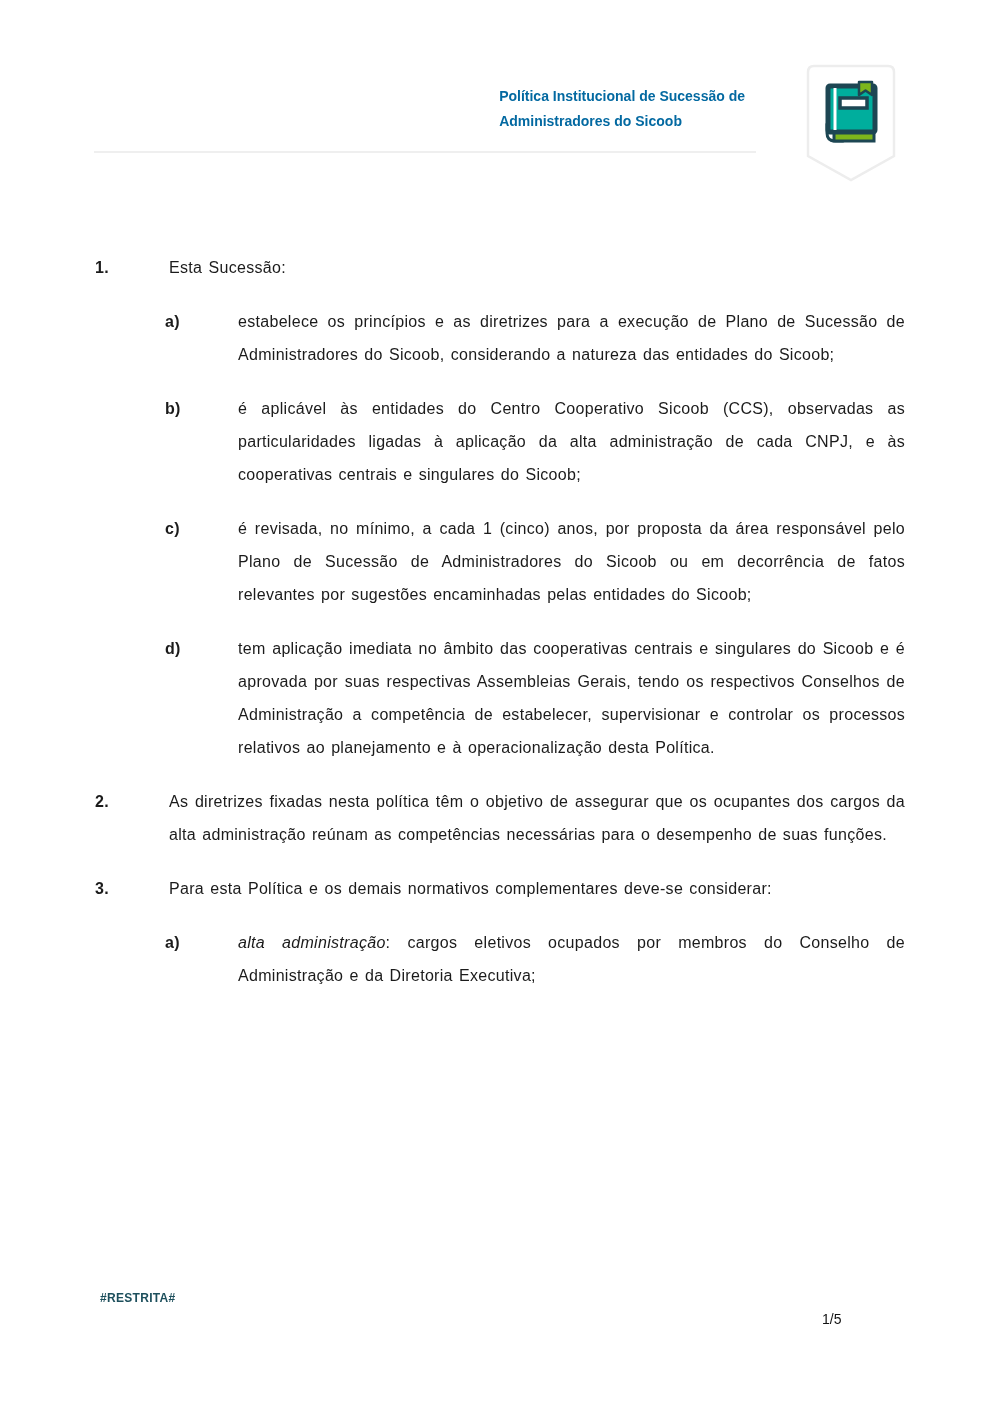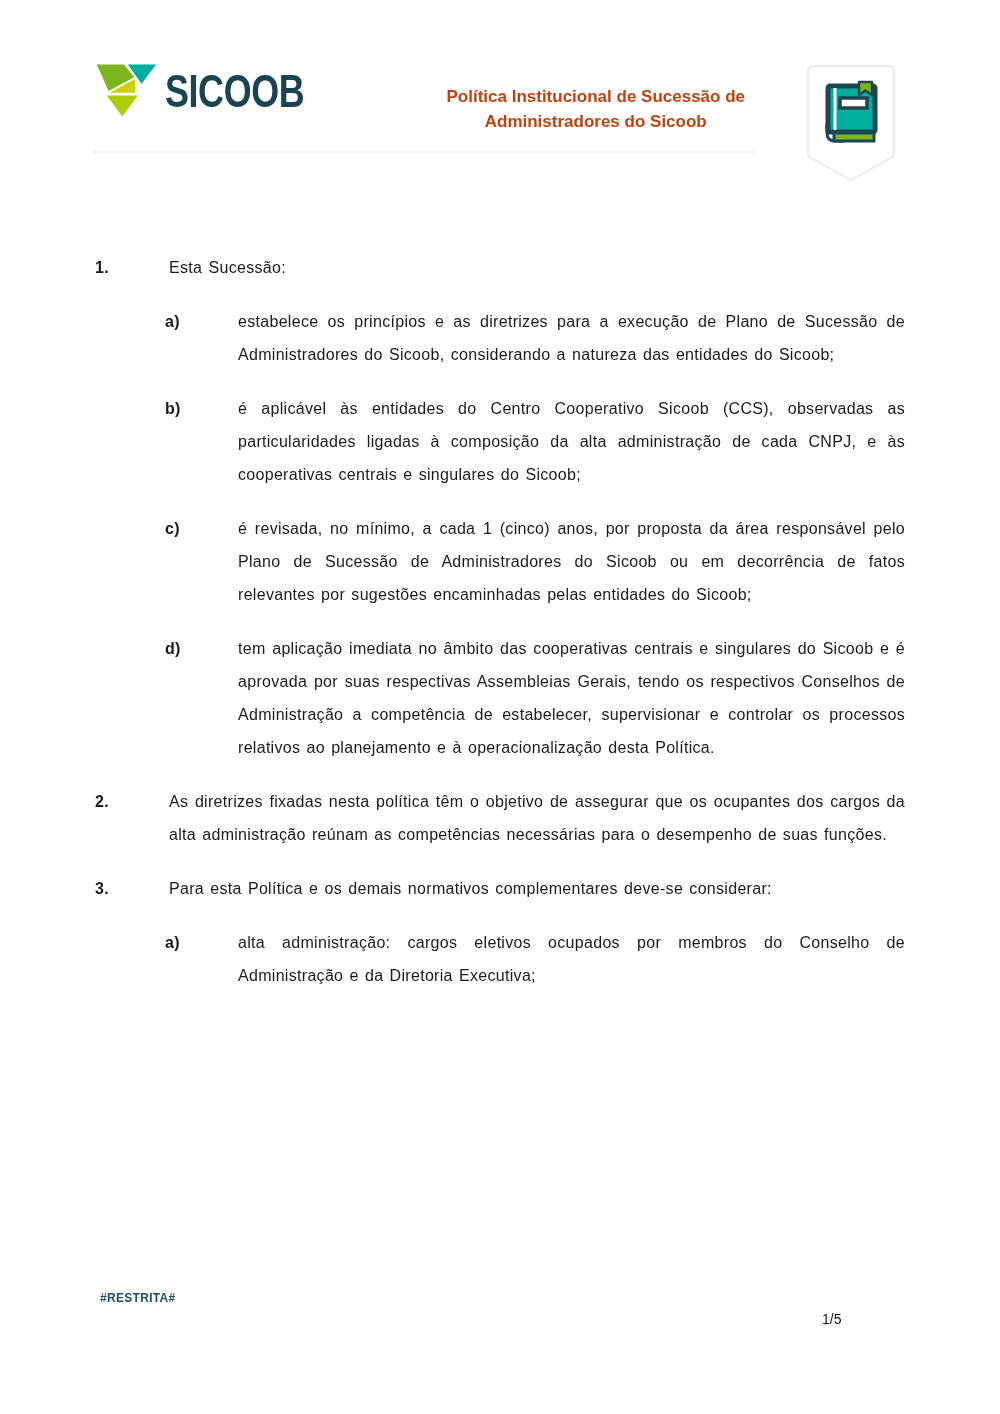--- a/index.html
+++ b/index.html
@@ -17,66 +17,57 @@
     display:flex;align-items:center;gap:7px;
   }
   .logo-mark{width:64px;height:58px;flex:none;}
   .logo-text{
     font-weight:bold;font-size:46px;line-height:58px;
     color:#18454F;letter-spacing:-0.5px;
     display:inline-block;transform:scaleX(0.78);transform-origin:0 50%;
   }
   .doc-title{
     position:absolute;top:84px;right:255px;
-    text-align:center;font-size:17px;font-weight:bold;
-    line-height:25px;color:#c2410c;
+    text-align:left;font-size:14px;font-weight:bold;
+    line-height:25px;color:#0369a1;
   }
   .badge{position:absolute;left:799px;top:64px;width:104px;height:122px;}
   .divider{
     position:absolute;left:94px;top:151px;width:662px;height:0;
     border-top:2px solid #efefef;
   }
   
   .content{
     position:absolute;left:95px;top:251px;width:810px;
     font-size:16px;line-height:33px;color:#1b1b1b;
     letter-spacing:0.3px;word-spacing:1.5px;
   }
   .item{display:flex;margin:0 0 21px 0;}
   .item-num{width:74px;flex:none;font-weight:bold;}
   .item-text{flex:1;text-align:justify;}
   .subitem{display:flex;margin:0 0 21px 70px;}
   .sub-letter{width:73px;flex:none;font-weight:bold;}
   .sub-text{flex:1;text-align:justify;}
-  .italic{}
+  .italic{font-style:italic;}
   
   .footer-left{
     position:absolute;left:100px;top:1286px;
     font-size:12px;line-height:24px;color:#1d4f5c;
   }
   .footer-class{font-weight:bold;letter-spacing:0.3px;}
   .page-num{
     position:absolute;left:822px;top:1311px;
     font-size:14px;color:#121212;
   }
 </style>
 </head>
 <body>
 
 <div class="page">
 
-  <div class="logo">
-    <svg class="logo-mark" viewBox="0 0 70 62" aria-hidden="true">
-      <polygon points="3,2 33,2 44,16 16,31" fill="#7DB61C"></polygon>
-      <polygon points="37,2 68,2 52,23" fill="#00AE9D"></polygon>
-      <polygon points="17,33 45,18 45,33" fill="#C9D200"></polygon>
-      <polygon points="14,36 48,36 31,59" fill="#AFCA08"></polygon>
-    </svg>
-    <span class="logo-text">SICOOB</span>
-  </div>
 
   <div class="doc-title">
     <div>Política Institucional de Sucessão de</div>
     <div>Administradores do Sicoob</div>
   </div>
 
   <svg class="badge" viewBox="0 0 104 122" aria-hidden="true">
     <path d="M9,8 Q9,2 15,2 H89 Q95,2 95,8 V92 L52,116 L9,92 Z" fill="#ffffff" stroke="#ededed" stroke-width="2.5"></path>
     <g transform="translate(27,20)">
 
@@ -103,21 +94,21 @@
       <span class="item-text">Esta Sucessão:</span>
     </div>
 
     <div class="subitem">
       <span class="sub-letter">a)</span>
       <span class="sub-text">estabelece os princípios e as diretrizes para a execução de Plano de Sucessão de Administradores do Sicoob, considerando a natureza das entidades do Sicoob;</span>
     </div>
 
     <div class="subitem">
       <span class="sub-letter">b)</span>
-      <span class="sub-text">é aplicável às entidades do Centro Cooperativo Sicoob (CCS), observadas as particularidades ligadas à composição da alta administração de cada CNPJ, e às cooperativas centrais e singulares do Sicoob;</span>
+      <span class="sub-text">é aplicável às entidades do Centro Cooperativo Sicoob (CCS), observadas as particularidades ligadas à aplicação da alta administração de cada CNPJ, e às cooperativas centrais e singulares do Sicoob;</span>
     </div>
 
     <div class="subitem">
       <span class="sub-letter">c)</span>
       <span class="sub-text">é revisada, no mínimo, a cada 1 (cinco) anos, por proposta da área responsável pelo Plano de Sucessão de Administradores do Sicoob ou em decorrência de fatos relevantes por sugestões encaminhadas pelas entidades do Sicoob;</span>
     </div>
 
     <div class="subitem">
       <span class="sub-letter">d)</span>
       <span class="sub-text">tem aplicação imediata no âmbito das cooperativas centrais e singulares do Sicoob e é aprovada por suas respectivas Assembleias Gerais, tendo os respectivos Conselhos de Administração a competência de estabelecer, supervisionar e controlar os processos relativos ao planejamento e à operacionalização desta Política.</span>

